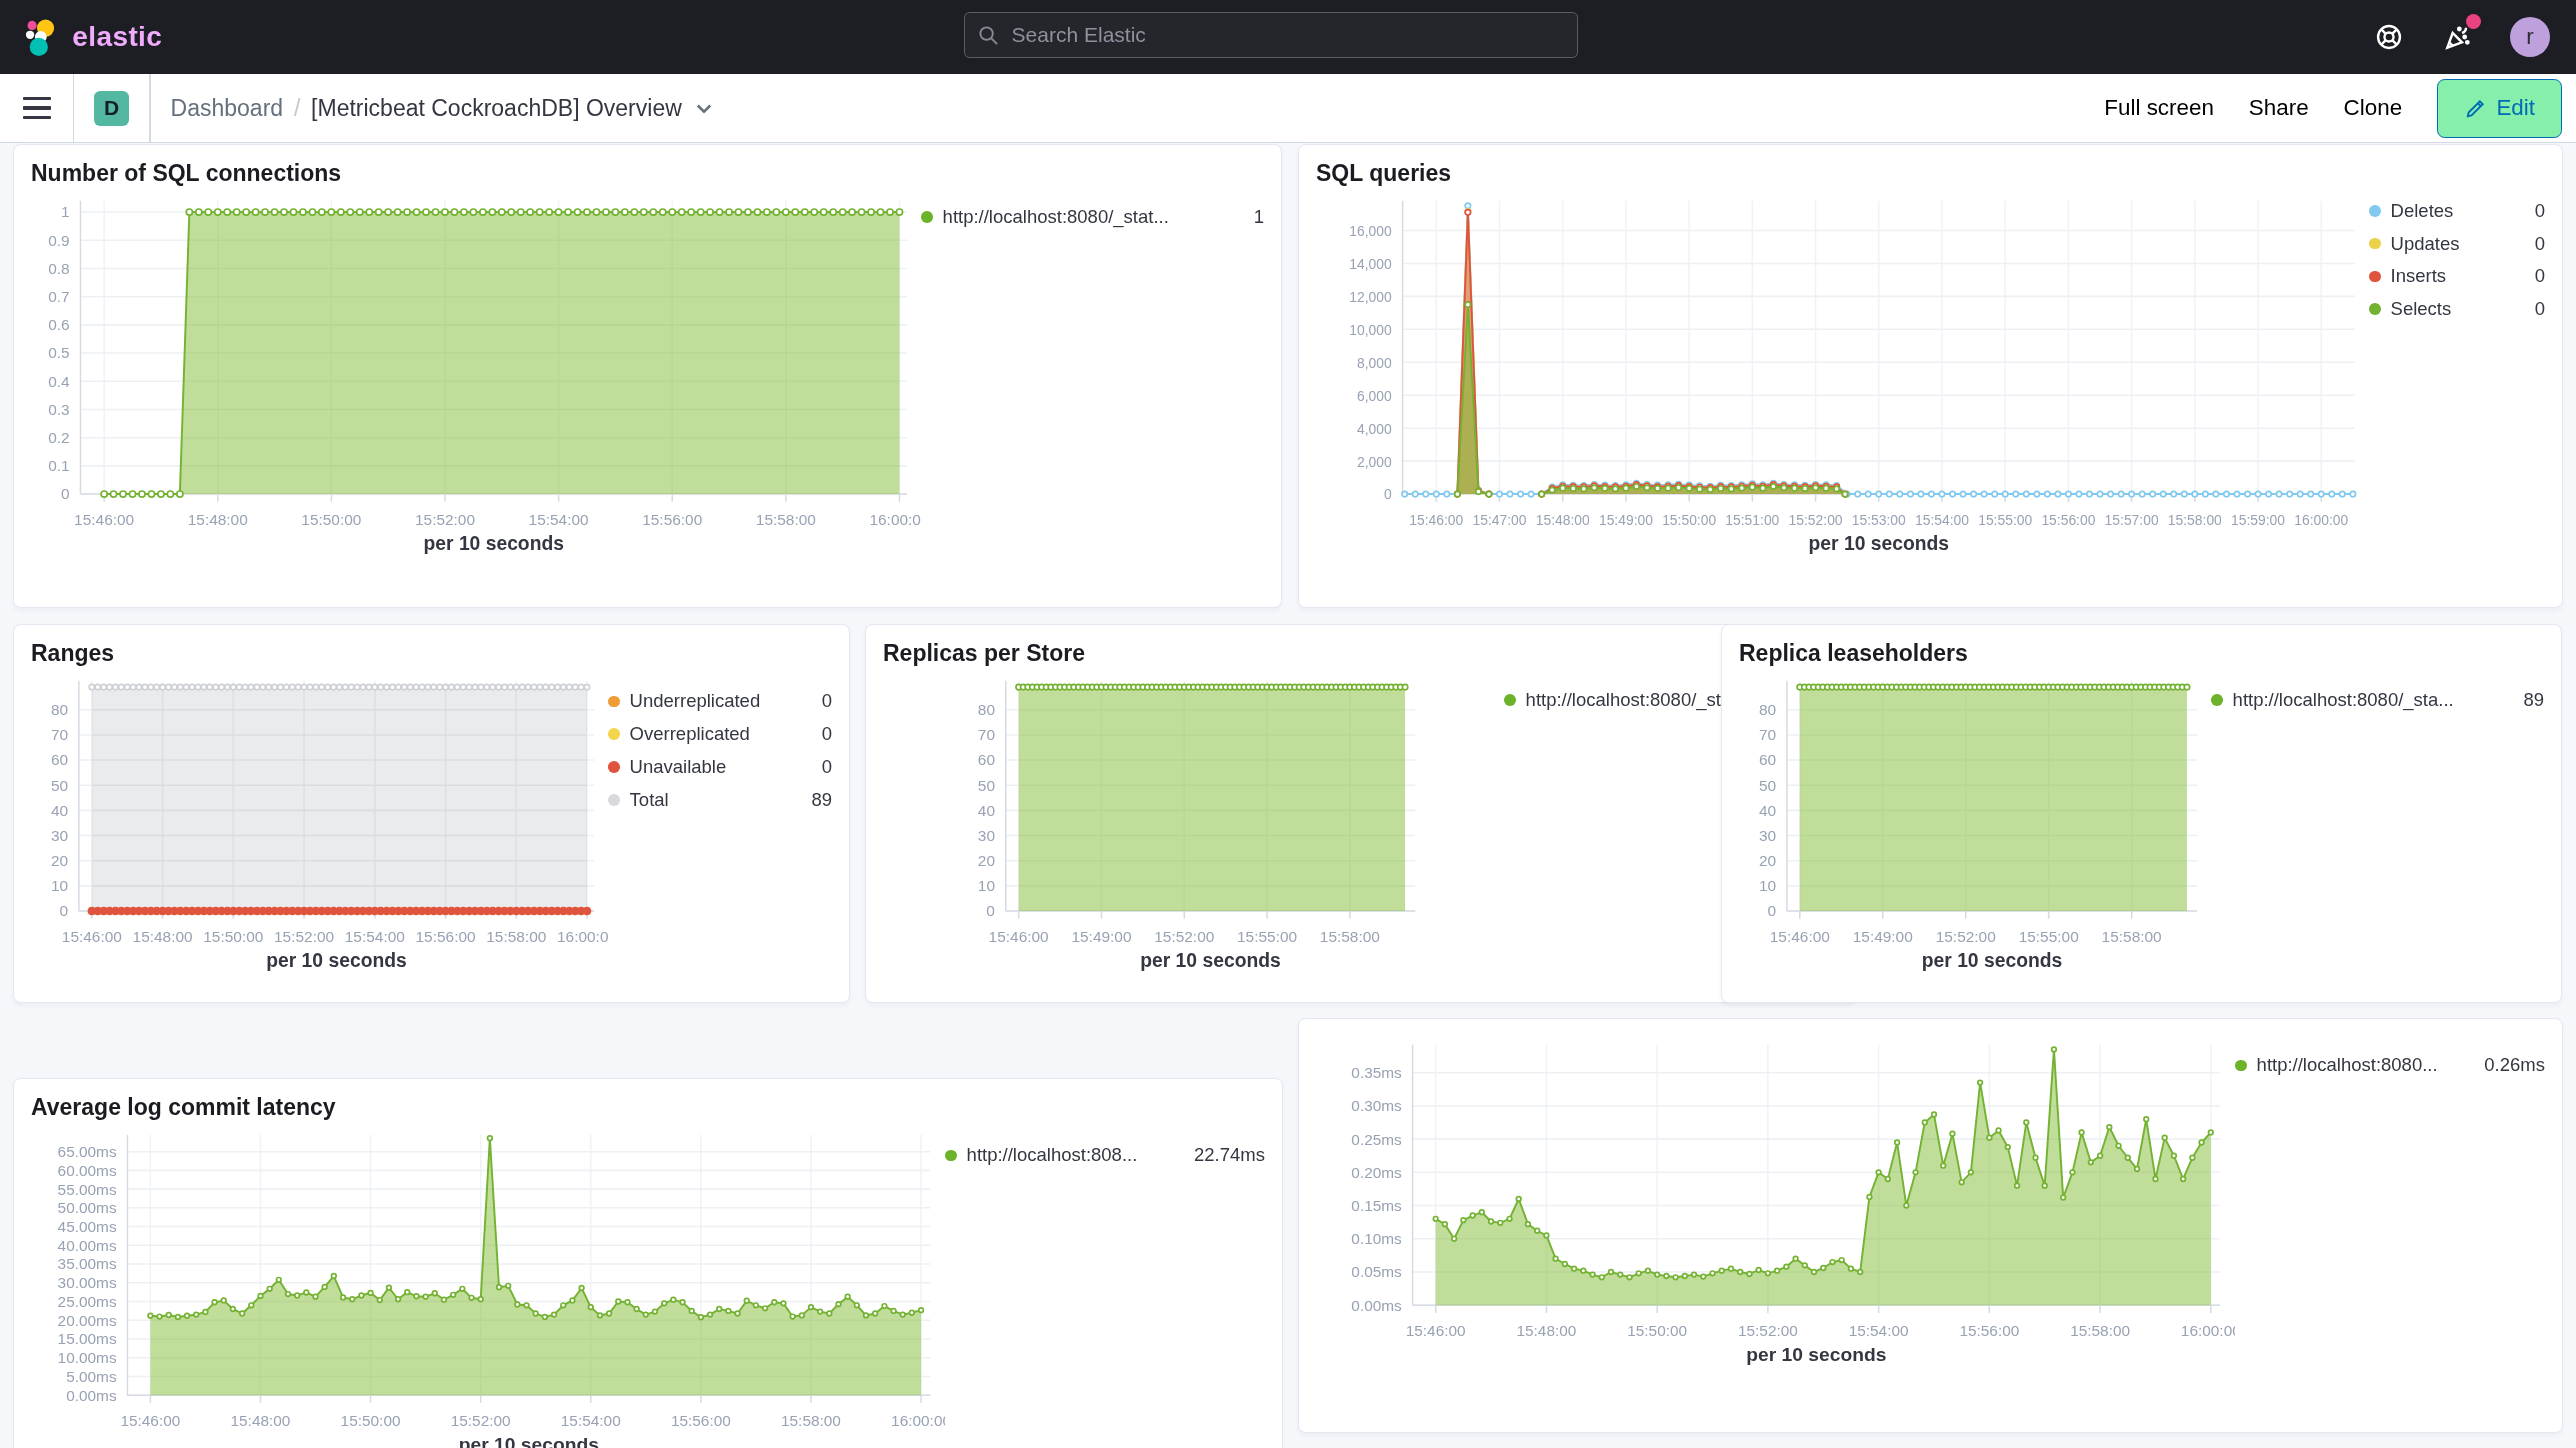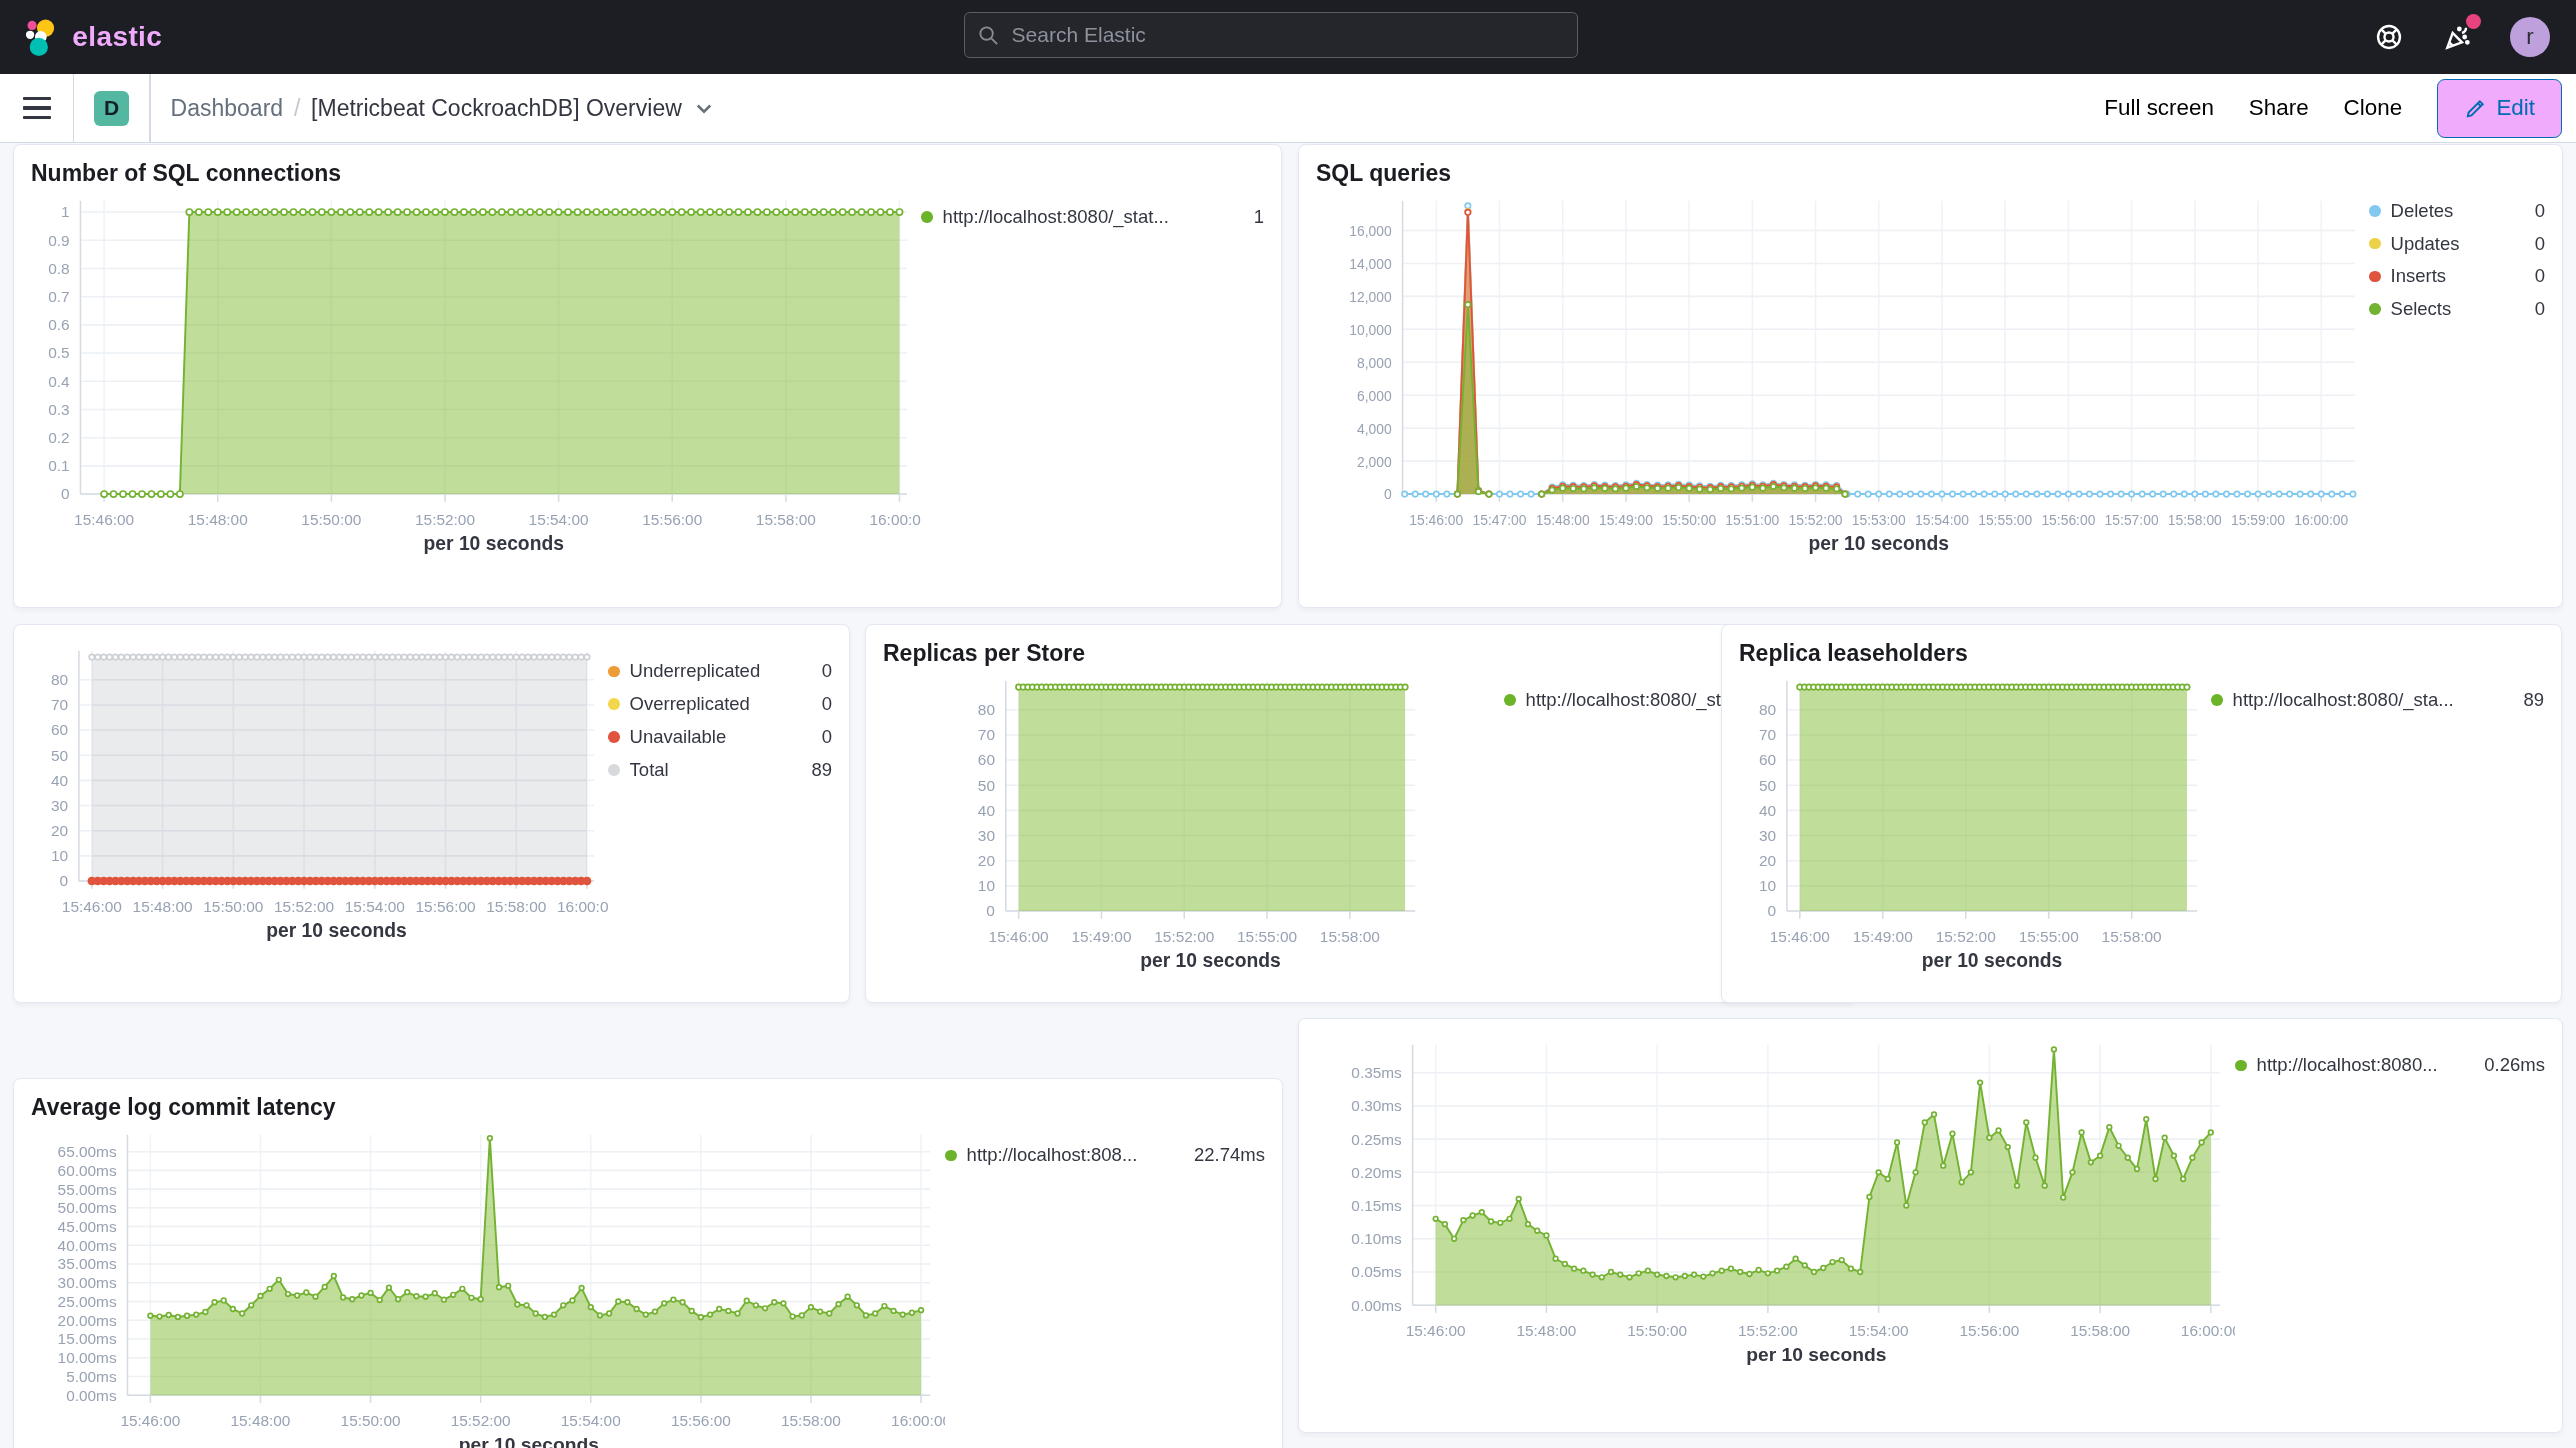--- a/index.html
+++ b/index.html
@@ -21,21 +21,21 @@
   .hamburger div{height:3.9px;background:#343741;border-radius:0.8px;}
   .nav-divider{width:1.5px;height:69px;background:#d3dae6;}
   .app-badge{width:35px;height:35px;border-radius:6.2px;background:#54b8a1;color:#13202c;font-size:21px;font-weight:700;display:flex;align-items:center;justify-content:center;margin:0 20px;cursor:pointer;}
   .breadcrumbs{display:flex;align-items:center;margin-left:20px;font-size:23px;}
   .crumb-root{color:#64707e;cursor:pointer;}
   .crumb-sep{color:#c2c8d0;margin:0 10.8px;}
   .crumb-current{color:#343741;font-weight:500;}
   .chev{margin-left:12.3px;}
   .nav-actions{margin-left:auto;display:flex;align-items:center;}
   .nav-link{color:#000000;font-size:22.4px;margin-right:35px;cursor:pointer;}
-  .edit-btn{display:flex;align-items:center;gap:9.3px;border:1.5px solid #006bb4;border-radius:7.7px;color:#006bb4;font-size:22.4px;font-weight:500;padding:0 26px;height:59px;margin-right:14px;background:#f0abfc;cursor:pointer;}
+  .edit-btn{display:flex;align-items:center;gap:9.3px;border:1.5px solid #006bb4;border-radius:7.7px;color:#006bb4;font-size:22.4px;font-weight:500;padding:0 26px;height:59px;margin-right:14px;background:#86efac;cursor:pointer;}
   
   .panel{position:absolute;background:#fff;border:1.5px solid #e2e7f0;border-radius:7.7px;box-shadow:0 2.3px 4.6px rgba(70,80,100,0.05);box-sizing:border-box;padding:15.4px 17px 7.7px 17px;}
   .panel-title{font-size:23px;font-weight:700;color:#1a1c21;margin-bottom:3.1px;}
   .chart-wrap{display:flex;align-items:flex-start;}
   svg.chart{flex:1 1 auto;min-width:0;display:block;}
   .r1 svg.chart{height:372px;}
   .r2 svg.chart{height:309px;}
   .r3 svg.chart{height:339px;}
   .legend{flex:0 0 auto;display:flex;flex-direction:column;}
   .legend-item{display:flex;align-items:center;font-size:18.5px;color:#343741;margin-bottom:10.8px;cursor:pointer;}
@@ -571,20 +571,21 @@
         <div class="legend-item">
           <span class="legend-dot" style="background: rgb(116, 178, 50);"></span>
           <span class="legend-label">Selects</span>
           <span class="legend-value">0</span>
         </div>
       </div>
   </div>
 </div>
 
 <div class="panel r2" style="left:13px;top:624px;width:837px;height:379px;">
+  <div class="panel-title">Ranges</div>
   <div class="chart-wrap">
     <svg class="chart" viewBox="0 0 747 400">
         <line x1="78.78947368421052" y1="14" x2="78.78947368421052" y2="312" stroke="#f0f2f6" stroke-width="2"></line>
         <line x1="78.78947368421052" y1="312" x2="78.78947368421052" y2="322" stroke="#d6dbe3" stroke-width="2"></line>
         <text x="78.78947368421052" y="352" text-anchor="middle" fill="#98a2b3" font-size="20">15:46:00</text>
         <line x1="170.36842105263156" y1="14" x2="170.36842105263156" y2="312" stroke="#f0f2f6" stroke-width="2"></line>
         <line x1="170.36842105263156" y1="312" x2="170.36842105263156" y2="322" stroke="#d6dbe3" stroke-width="2"></line>
         <text x="170.36842105263156" y="352" text-anchor="middle" fill="#98a2b3" font-size="20">15:48:00</text>
         <line x1="261.9473684210526" y1="14" x2="261.9473684210526" y2="312" stroke="#f0f2f6" stroke-width="2"></line>
         <line x1="261.9473684210526" y1="312" x2="261.9473684210526" y2="322" stroke="#d6dbe3" stroke-width="2"></line>

